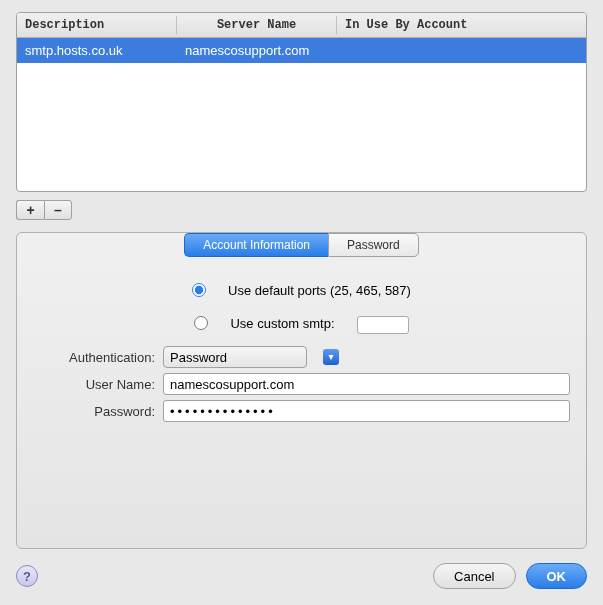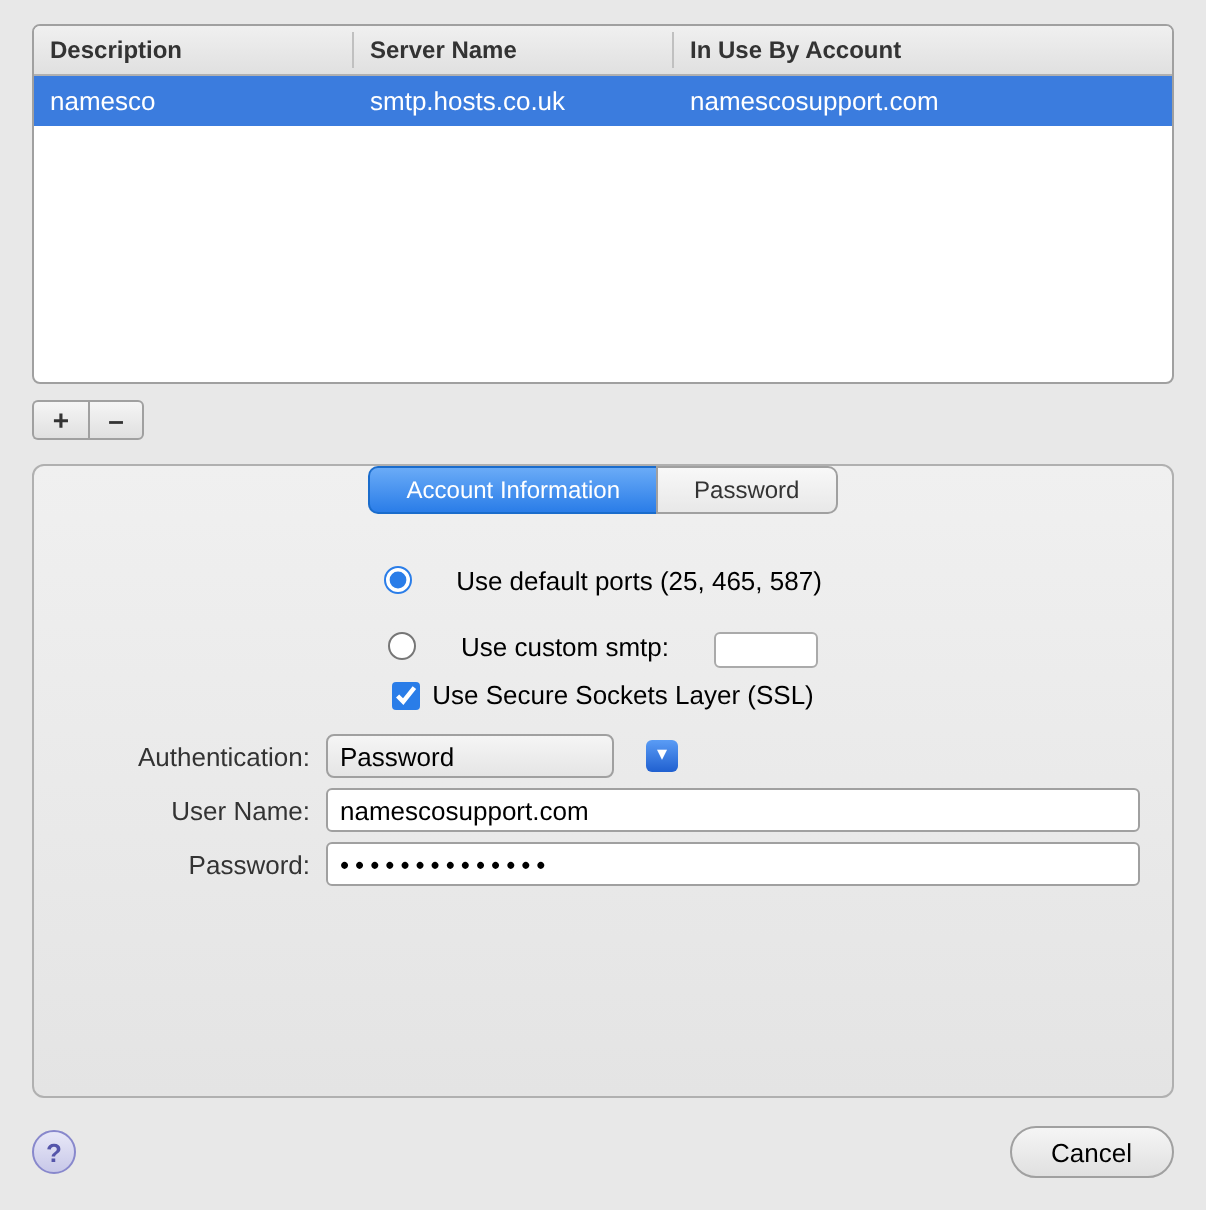--- a/index.html
+++ b/index.html
@@ -39,26 +39,27 @@
       border-bottom: 1px solid #b0b0b0;
       padding: 3px 0;
     }
 
     .th {
       font-size: 12px;
       font-weight: bold;
       color: #333;
       padding: 2px 8px;
       border-right: 1px solid #c0c0c0;
+      font-family: Liberation Mono, monospace;
     }
 
     .th:last-child { border-right: none; }
 
     .th-desc { width: 160px; }
-    .th-server { width: 160px; }
+    .th-server { width: 160px; text-align: center; }
     .th-account { flex: 1; }
 
     .table-body {
       overflow-y: auto;
       height: calc(100% - 28px);
     }
 
     .table-row {
       display: flex;
       padding: 3px 0;
@@ -348,21 +349,20 @@
 <div class="dialog">
 
   <div class="table-container">
     <div class="table-header">
       <div class="th th-desc">Description</div>
       <div class="th th-server">Server Name</div>
       <div class="th th-account">In Use By Account</div>
     </div>
     <div class="table-body">
       <div class="table-row selected">
-        <div class="td td-desc">namesco</div>
         <div class="td td-server">smtp.hosts.co.uk</div>
         <div class="td td-account">namescosupport.com</div>
       </div>
     </div>
   </div>
 
   <div class="toolbar">
     <button class="toolbar-btn">+</button>
     <button class="toolbar-btn">–</button>
   </div>
@@ -376,24 +376,20 @@
 
     <div class="options-area">
       <div class="radio-row">
         <input type="radio" name="portOption" class="radio-input" checked="" style="">
         <label class="radio-label">Use default ports (25, 465, 587)</label>
       </div>
       <div class="radio-row">
         <input type="radio" name="portOption" class="radio-input" style="">
         <label class="radio-label">Use custom smtp:</label>
         <input type="text" class="custom-port-input" style="">
-      </div>
-      <div class="checkbox-row">
-        <input type="checkbox" class="checkbox-input" checked="" style="">
-        <label class="radio-label">Use Secure Sockets Layer (SSL)</label>
       </div>
     </div>
 
     <div class="form-area">
 
       <div class="form-row">
         <div class="form-label">Authentication:</div>
         <div class="form-control">
           <div class="select-wrapper">
             <select class="form-select">
@@ -422,16 +418,17 @@
         </div>
       </div>
 
     </div>
   </div>
 
   <div class="bottom-bar">
     <button class="help-btn">?</button>
     <div class="dialog-buttons">
       <button class="btn-cancel">Cancel</button>
+      <button class="btn-ok">OK</button>
     </div>
   </div>
 
 </div>
 
 </body></html>

